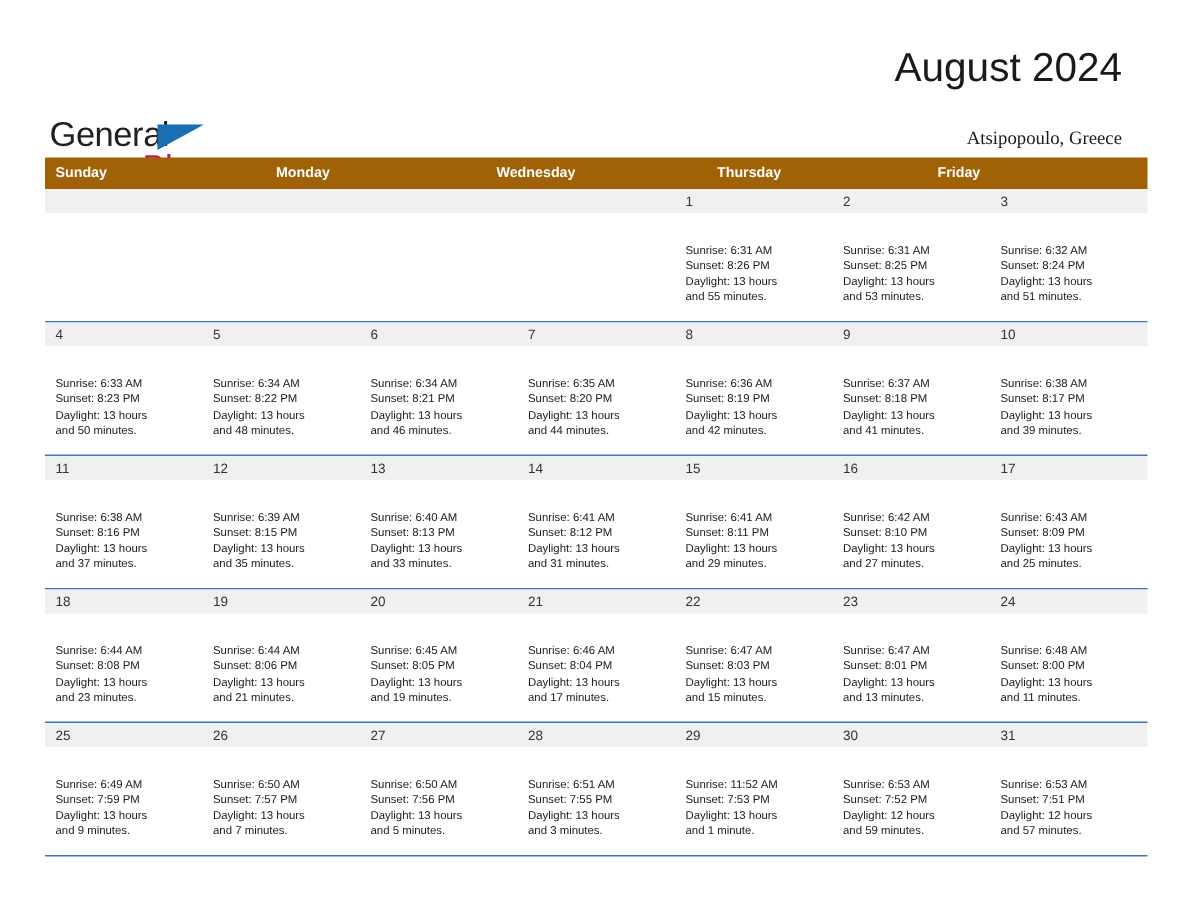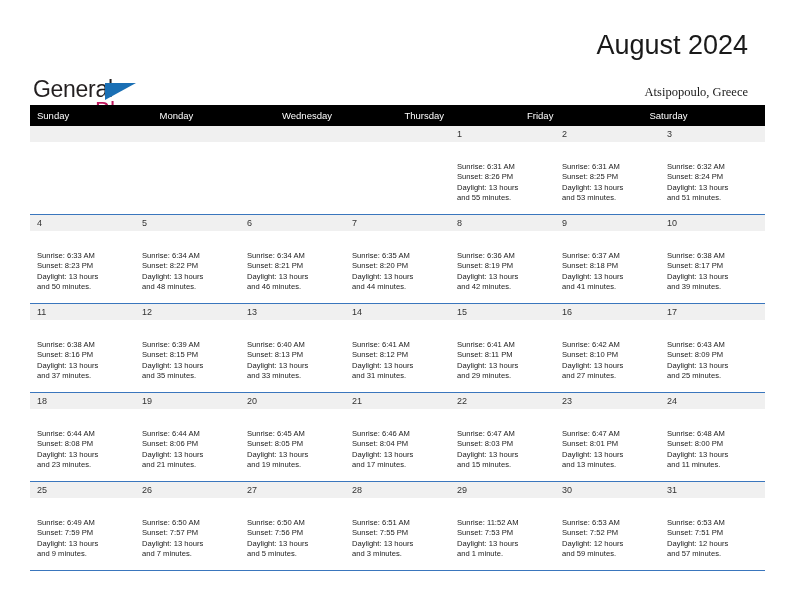--- a/index.html
+++ b/index.html
@@ -89,22 +89,23 @@
 
   
   .calendar {
     position: absolute;
     left: 30px;
     top: 105px;
     width: 735px;
   }
   .dow-row {
     display: flex;
-    background: #000000;
+    background: #a16207;
     height: 21px;
+    font-weight: bold;
   }
   .dow {
     flex: 1 1 0;
     color: #ffffff;
     font-size: 9.5px;
     line-height: 21px;
     padding-left: 7px;
     box-sizing: border-box;
     white-space: nowrap;
   }
@@ -161,21 +162,20 @@
 
   </div>
 
   <div class="calendar">
     <div class="dow-row">
       <div class="dow">Sunday</div>
       <div class="dow">Monday</div>
       <div class="dow">Wednesday</div>
       <div class="dow">Thursday</div>
       <div class="dow">Friday</div>
-      <div class="dow">Saturday</div>
     </div>
     <div id="weeks-container">
         <div class="week">
           <div class="cell empty">
             <div class="datestrip"></div>
           </div>
           <div class="cell empty">
             <div class="datestrip"></div>
           </div>
           <div class="cell empty">

